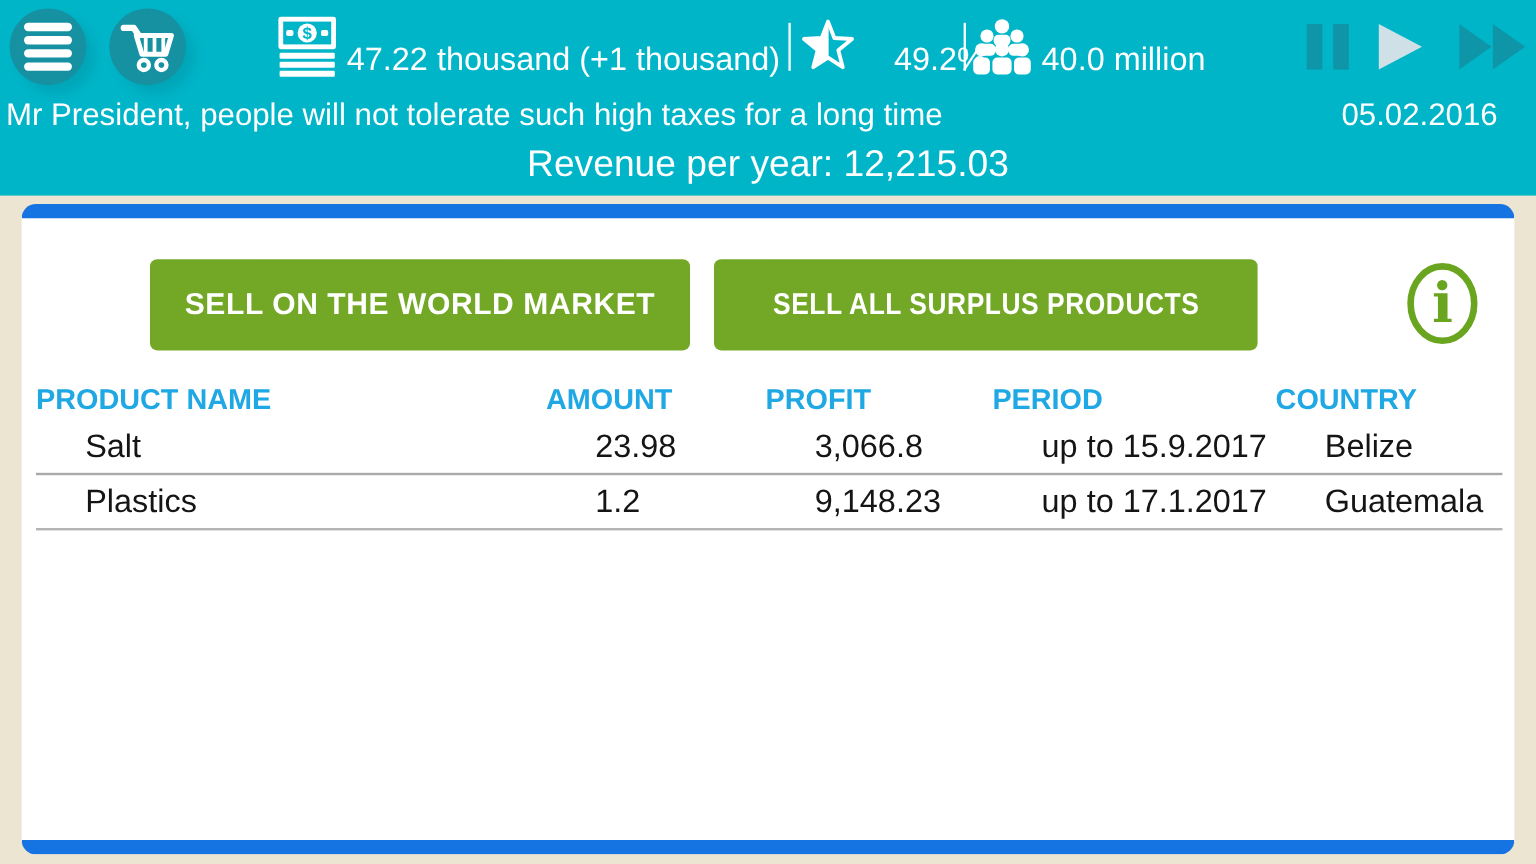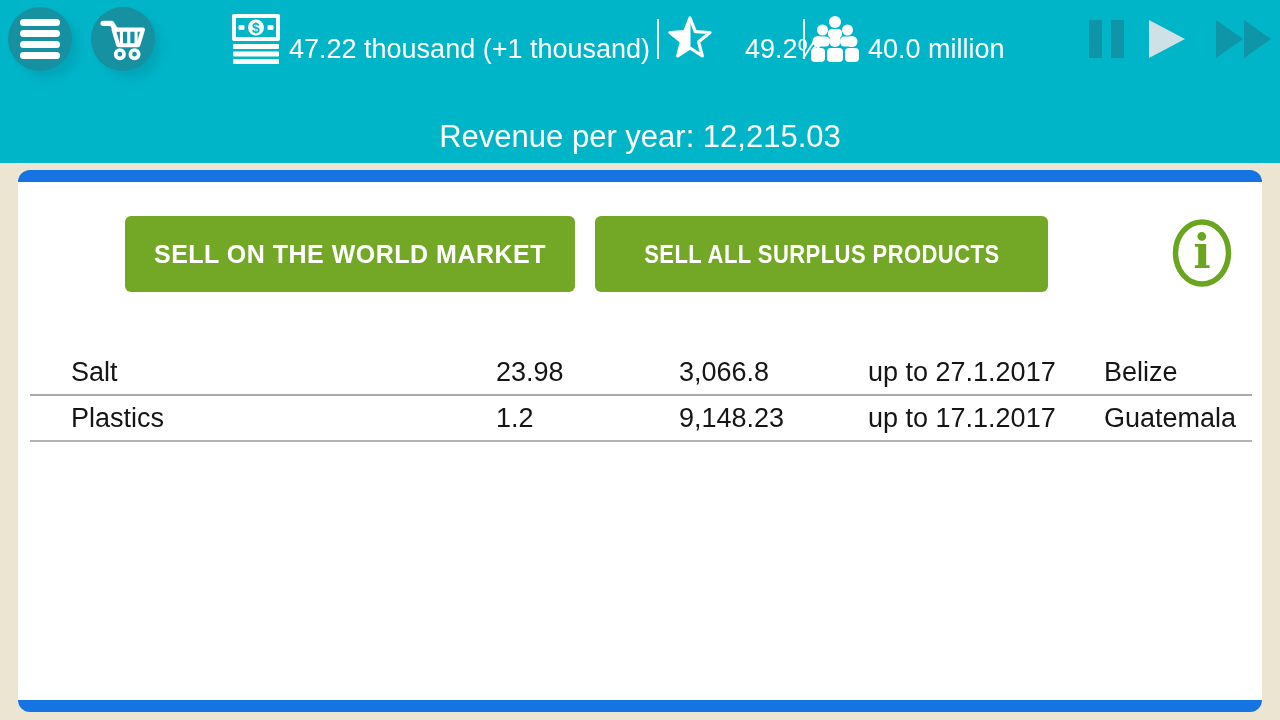--- a/index.html
+++ b/index.html
@@ -157,46 +157,57 @@
         </svg>
       </div>
       <div class="mbtn mb-ff">
         <svg width="56" height="38" viewBox="0 0 56 38">
           <polygon points="0,0 0,38 27,19" fill="#0e95a8"></polygon>
           <polygon points="28,0 28,38 55,19" fill="#0e95a8"></polygon>
         </svg>
       </div>
     </div>
 
+    <div class="msg-row">
+      <span class="msg">Mr President, people will not tolerate such high taxes for a long time</span>
+      <span class="date">05.02.2016</span>
+    </div>
 
     <div class="revenue">Revenue per year: 12,215.03</div>
   </header>
 
   <main>
     <section class="card">
 
       <button class="green-btn btn-world">SELL ON THE WORLD MARKET</button>
 
       <button class="green-btn btn-surplus">
         <span class="lbl">SELL ALL SURPLUS PRODUCTS</span>
       </button>
 
       <div class="info-btn">
         <svg width="62" height="70" viewBox="0 0 62 70">
           <ellipse cx="31" cy="35" rx="26.5" ry="31" fill="#fff" stroke="#69a51f" stroke-width="5.5"></ellipse>
           <text x="31" y="50" text-anchor="middle" font-size="46" font-weight="bold" font-family="DejaVu Serif, serif" fill="#69a51f">i</text>
         </svg>
       </div>
 
+      <div class="trow thead">
+        <span>PRODUCT NAME</span>
+        <span>AMOUNT</span>
+        <span>PROFIT</span>
+        <span>PERIOD</span>
+        <span>COUNTRY</span>
+      </div>
 
       <div class="trow tdata row-0">
         <span>Salt</span>
         <span>23.98</span>
         <span>3,066.8</span>
-        <span>up to 27.1.2017</span>
+        <span>up to 15.9.2017</span>
         <span>Belize</span>
       </div>
       <div class="tdiv div-0"></div>
 
       <div class="trow tdata row-1">
         <span>Plastics</span>
         <span>1.2</span>
         <span>9,148.23</span>
         <span>up to 17.1.2017</span>
         <span>Guatemala</span>

